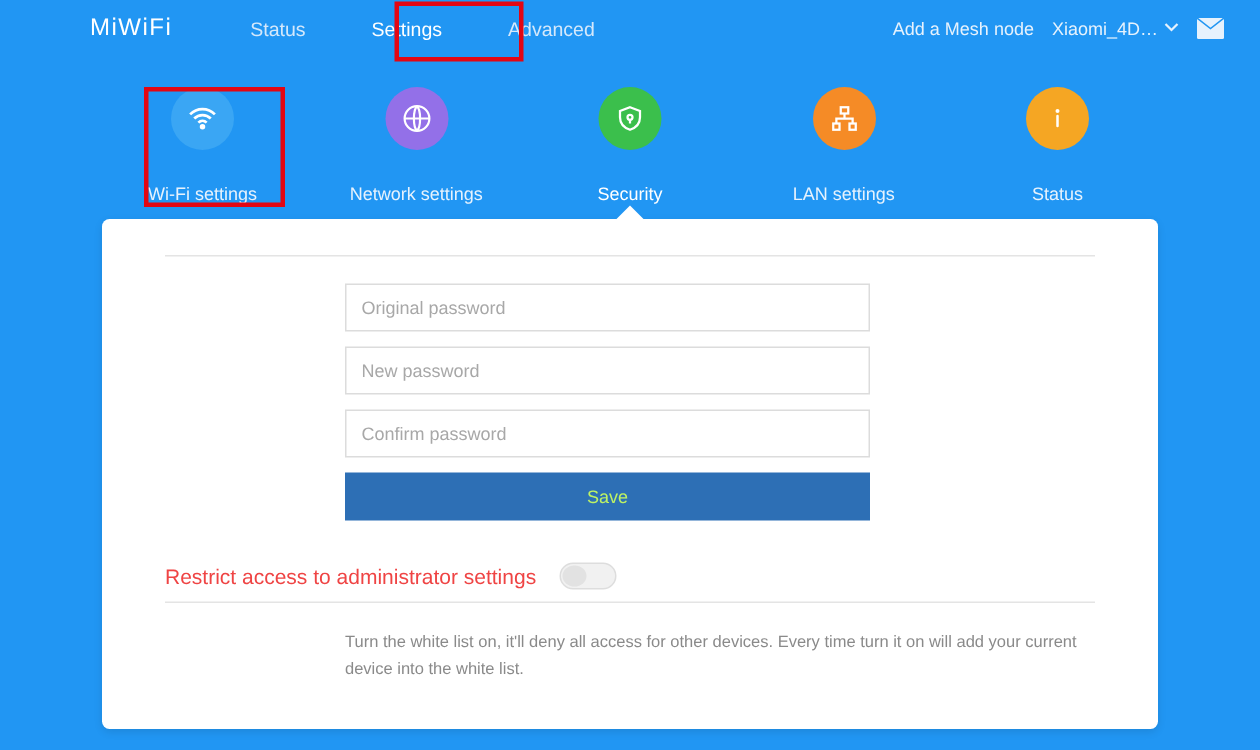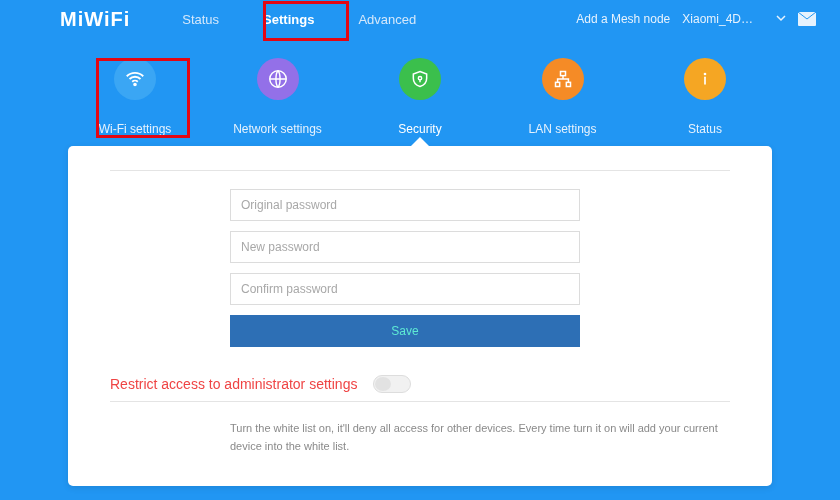--- a/index.html
+++ b/index.html
@@ -12,43 +12,43 @@
     position: relative;
   }
   .topbar {
     display: flex;
     align-items: center;
     height: 38px;
     padding: 0 24px 0 60px;
     color: #d4e8fb;
   }
   .logo {
-    font-size: 20px;
+    font-size: 16px;
     color: #fff;
-    font-weight: 700;
+    font-weight: 400;
     letter-spacing: 1px;
     margin-right: 30px;
   }
   .navtabs { display: flex; gap: 0; }
   .navtab {
     padding: 8px 22px;
     color: #d4e8fb;
     font-size: 13px;
     cursor: pointer;
   }
-  .navtab.active { color: #fff; font-weight: 700; }
+  .navtab.active { color: #fff; font-weight: 400; }
   .top-right {
     margin-left: auto;
     display: flex;
     align-items: center;
     gap: 12px;
     font-size: 12px;
     color: #e6f2fd;
   }
-  .device-drop { display:flex; align-items:center; gap:23px; cursor:pointer; }
+  .device-drop { display:flex; align-items:center; gap:4px; cursor:pointer; }
   .mail-icon svg { display:block; }
 
   .catbar {
     display: flex;
     justify-content: space-between;
     padding: 20px 90px 10px 90px;
     position: relative;
   }
   .cat {
     display:flex; flex-direction:column; align-items:center;
@@ -97,21 +97,21 @@
     margin-bottom:10px;
     border:1px solid #dcdcdc;
     font-size:12px;
     color:#c2410c;
     background:#fff;
   }
   .form input::placeholder { color:#a8a8a8; }
   .save-btn {
     display:block; width:100%;
     background:#2d6fb5;
-    color:#5eead4;
+    color:#bef264;
     border:none;
     padding:9px 0;
     font-size:12px;
     cursor:pointer;
   }
   .section2 {
     margin-top:28px;
   }
   .restrict-row {
     display:flex; align-items:center; gap:16px;

